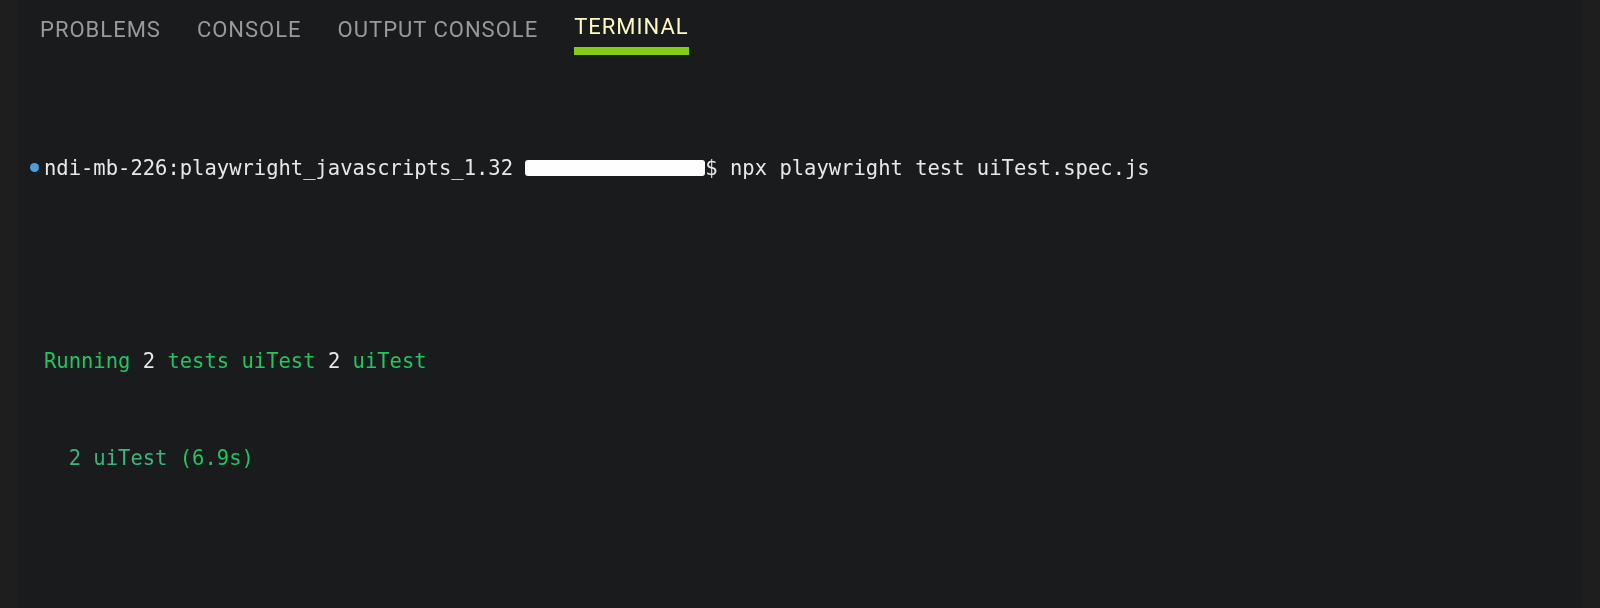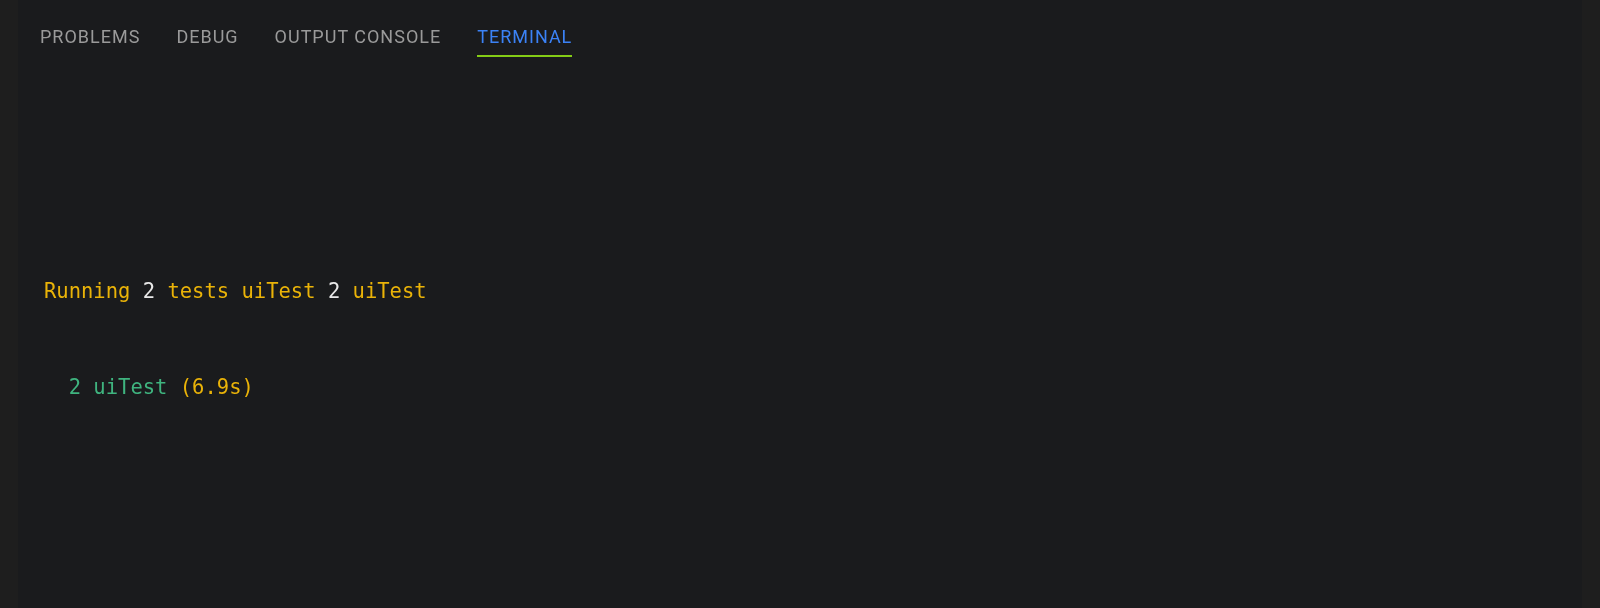--- a/index.html
+++ b/index.html
@@ -23,33 +23,32 @@
     flex: 1;
     display: flex;
     flex-direction: column;
   }
   .tabbar {
     display: flex;
     align-items: center;
     gap: 36px;
     padding: 14px 22px 10px 22px;
     font-family: -apple-system, "Segoe UI", Roboto, sans-serif;
-    font-size: 18px;
+    font-size: 22px;
     letter-spacing: 1px;
-    margin-top: 12px;
   }
   .tab {
     color: #9a9a9a;
     cursor: pointer;
     padding-bottom: 8px;
     border-bottom: 2px solid transparent;
   }
   .tab.active {
-    color: #3b82f6;
-    border-bottom: 2px solid #84cc16;
+    color: #fef9c3;
+    border-bottom: 8px solid #84cc16;
   }
   .terminal {
     flex: 1;
     padding: 18px 6px 6px 6px;
     font-size: 20.5px;
     line-height: 1.18;
     color: #d6d6d6;
     white-space: pre;
   }
   .termline {
@@ -69,38 +68,45 @@
     background: #4aa0d9;
   }
   .redact {
     display: inline-block;
     background: #fefefe;
     height: 16px;
     border-radius: 3px;
     vertical-align: middle;
   }
   .c-white  { color: #e8e8e8; }
-  .c-dim    { color: #eab308; }
+  .c-dim    { color: #22c55e; }
   .c-green  { color: #3fb47f; }
 </style>
 </head>
 <body>
 
 <div class="panel">
   <div class="panel-inner">
 
     <div class="tabbar">
       <div class="tab">PROBLEMS</div>
-      <div class="tab">DEBUG</div>
+      <div class="tab">CONSOLE</div>
       <div class="tab">OUTPUT CONSOLE</div>
       <div class="tab active">TERMINAL</div>
     </div>
 
     <div class="terminal">
 
+      <div class="termline">
+        <span class="gutter"><span class="dot-filled"></span></span>
+        <span class="c-white">ndi-mb-226:playwright_javascripts_1.32 </span>
+        <span class="redact" style="width:180px"></span>
+        <span class="c-white">$</span>
+        <span class="c-white"> npx playwright test uiTest.spec.js</span>
+      </div>
 
       <div class="termline">
         <span class="gutter"></span><span>&nbsp;</span>
       </div>
 
       <div class="termline">
         <span class="gutter"></span>
         <span class="c-dim">Running </span><span class="c-white">2</span><span class="c-dim"> tests uiTest </span><span class="c-white">2</span><span class="c-dim"> uiTest</span>
       </div>
 

